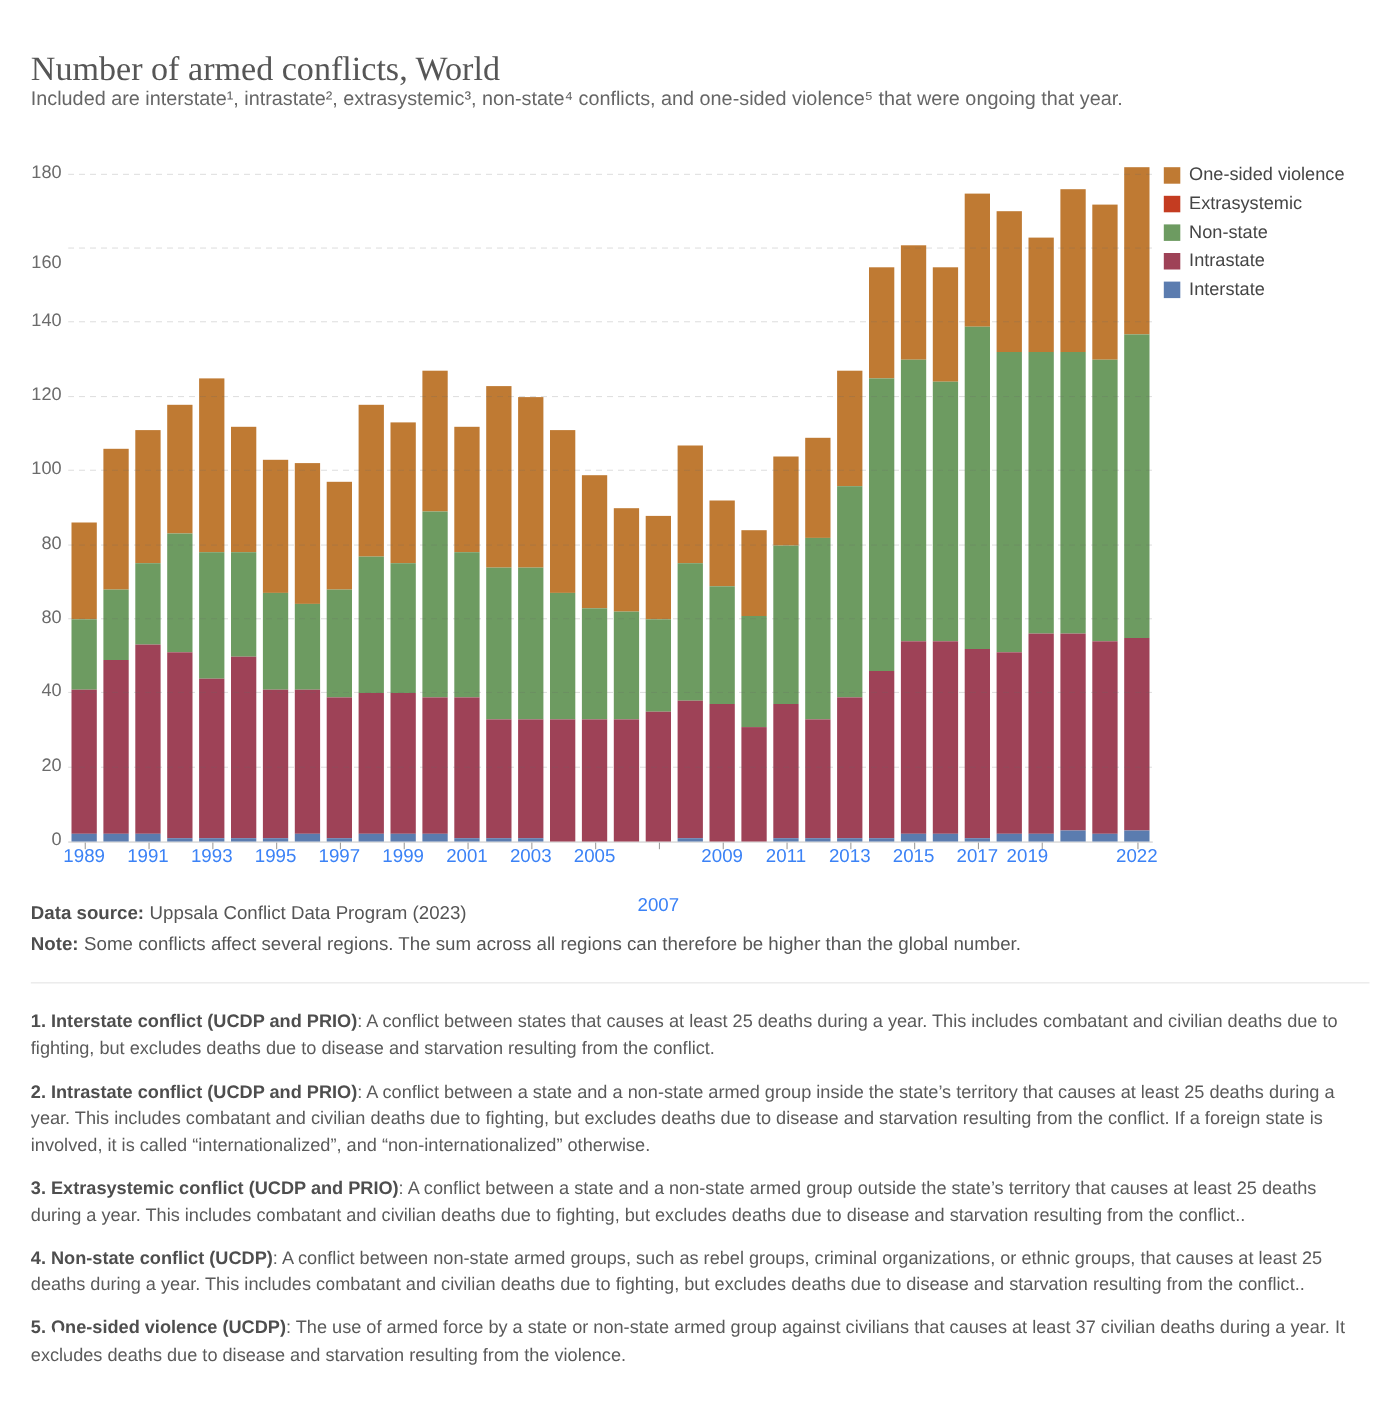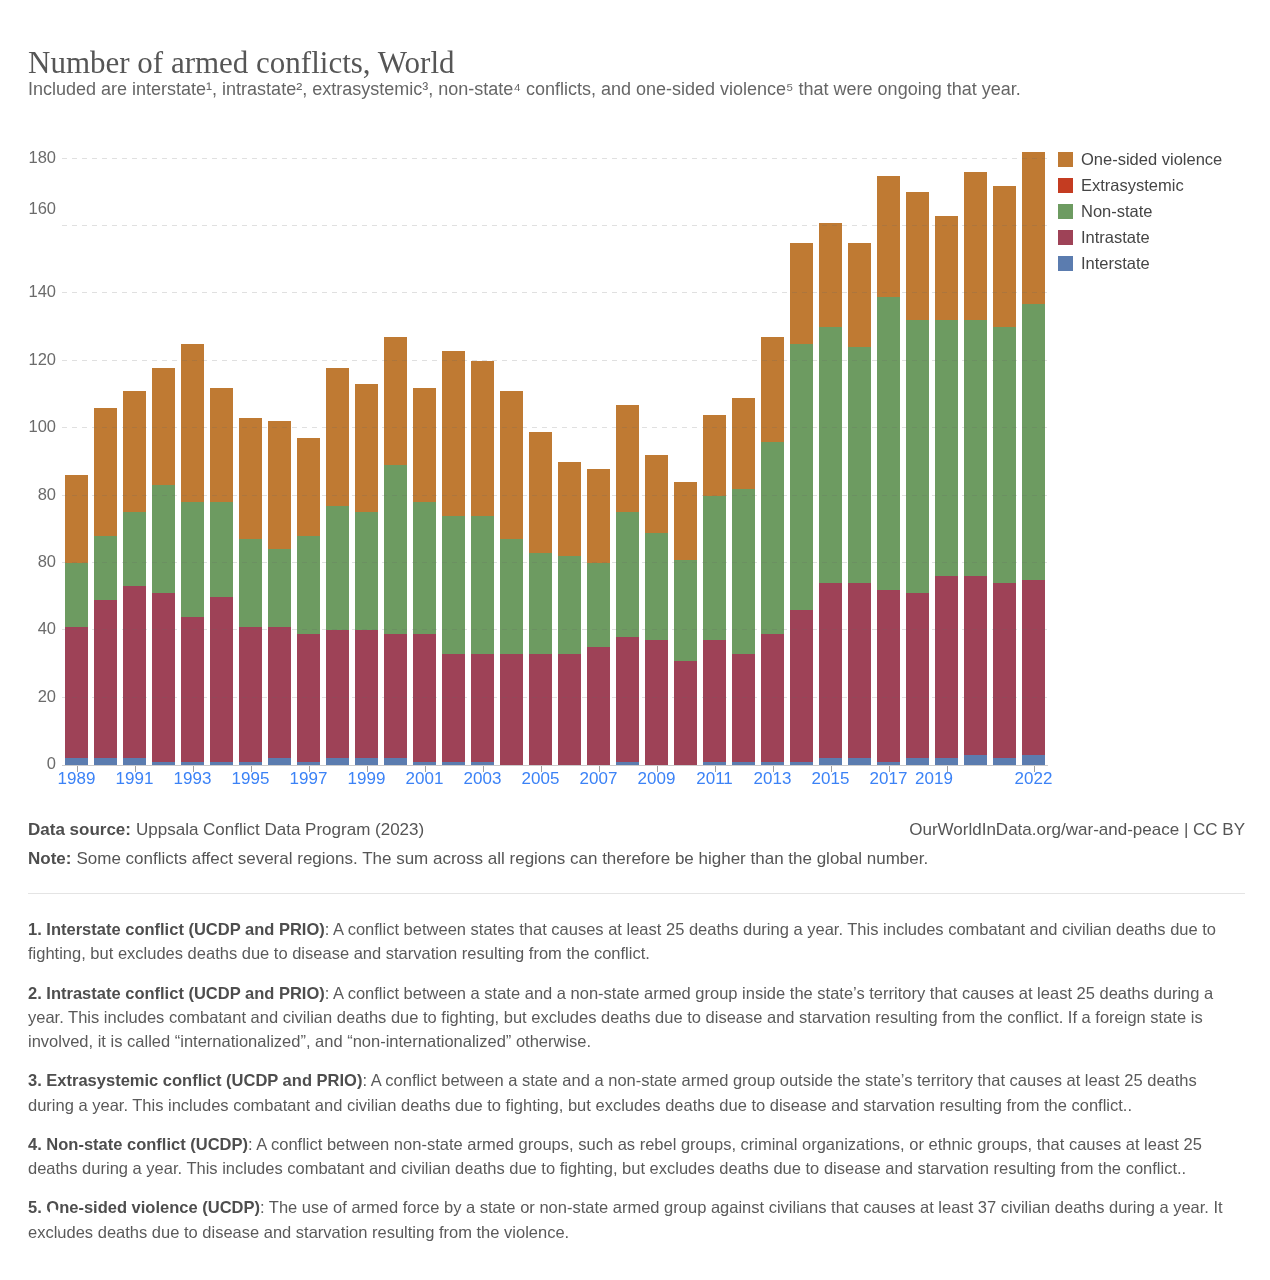--- a/index.html
+++ b/index.html
@@ -320,21 +320,20 @@
         <span class="swatch" style="background: rgb(158, 66, 87);"></span>
         <span class="legend-label">Intrastate</span>
       </div>
       <div class="legend-item">
         <span class="swatch" style="background: rgb(91, 124, 175);"></span>
         <span class="legend-label">Interstate</span>
       </div>
     </div>
 
   <div class="source-line">
-    <span class="source-right">OurWorldInData.org/war-and-peace | CC BY</span>
     <b class="lead">Data source:</b><span>Uppsala Conflict Data Program (2023)</span>
   </div>
   <div class="note-line">
     <b class="lead">Note:</b><span>Some conflicts affect several regions. The sum across all regions can therefore be higher than the global number.</span>
   </div>
 
   <div class="divider"></div>
 
   <div class="footnotes">
     <p><b class="fnlead">1. Interstate conflict (UCDP and PRIO)</b><span>: A conflict between states that causes at least 25 deaths during a year. This includes combatant and civilian deaths due to fighting, but excludes deaths due to disease and starvation resulting from the conflict.</span></p>
@@ -351,42 +350,42 @@
   </div>
 
 <div class="ylabel" style="top: 754px;">0</div>
     <div class="ylabel" style="top: 686.632px;">20</div>
     <div class="ylabel" style="top: 619.263px;">40</div>
     <div class="ylabel" style="top: 551.895px;">80</div>
     <div class="ylabel" style="top: 484.526px;">80</div>
     <div class="ylabel" style="top: 417.158px;">100</div>
     <div class="ylabel" style="top: 349.789px;">120</div>
     <div class="ylabel" style="top: 282.421px;">140</div>
-    <div class="ylabel" style="top: 199px;">160</div>
+    <div class="ylabel" style="top: 230px;">160</div>
     <div class="ylabel" style="top: 147.684px;">180</div>
     <div class="tick" style="left: 76.5px;"></div>
     <div class="xlabel" style="left: 45.5px;">1989</div>
     <div class="tick" style="left: 134.5px;"></div>
     <div class="xlabel" style="left: 103.5px;">1991</div>
     <div class="tick" style="left: 192.5px;"></div>
     <div class="xlabel" style="left: 161.5px;">1993</div>
     <div class="tick" style="left: 250.5px;"></div>
     <div class="xlabel" style="left: 219.5px;">1995</div>
     <div class="tick" style="left: 308.5px;"></div>
     <div class="xlabel" style="left: 277.5px;">1997</div>
     <div class="tick" style="left: 366.5px;"></div>
     <div class="xlabel" style="left: 335.5px;">1999</div>
     <div class="tick" style="left: 424.5px;"></div>
     <div class="xlabel" style="left: 393.5px;">2001</div>
     <div class="tick" style="left: 482.5px;"></div>
     <div class="xlabel" style="left: 451.5px;">2003</div>
     <div class="tick" style="left: 540.5px;"></div>
     <div class="xlabel" style="left: 509.5px;">2005</div>
     <div class="tick" style="left: 598.5px;"></div>
-    <div class="xlabel" style="left: 567.5px;">2007</div>
+    <div class="xlabel" style="left: 567.5px; margin-top: 44px;">2007</div>
     <div class="tick" style="left: 656.5px;"></div>
     <div class="xlabel" style="left: 625.5px;">2009</div>
     <div class="tick" style="left: 714.5px;"></div>
     <div class="xlabel" style="left: 683.5px;">2011</div>
     <div class="tick" style="left: 772.5px;"></div>
     <div class="xlabel" style="left: 741.5px;">2013</div>
     <div class="tick" style="left: 830.5px;"></div>
     <div class="xlabel" style="left: 799.5px;">2015</div>
     <div class="tick" style="left: 888.5px;"></div>
     <div class="xlabel" style="left: 857.5px;">2017</div>

